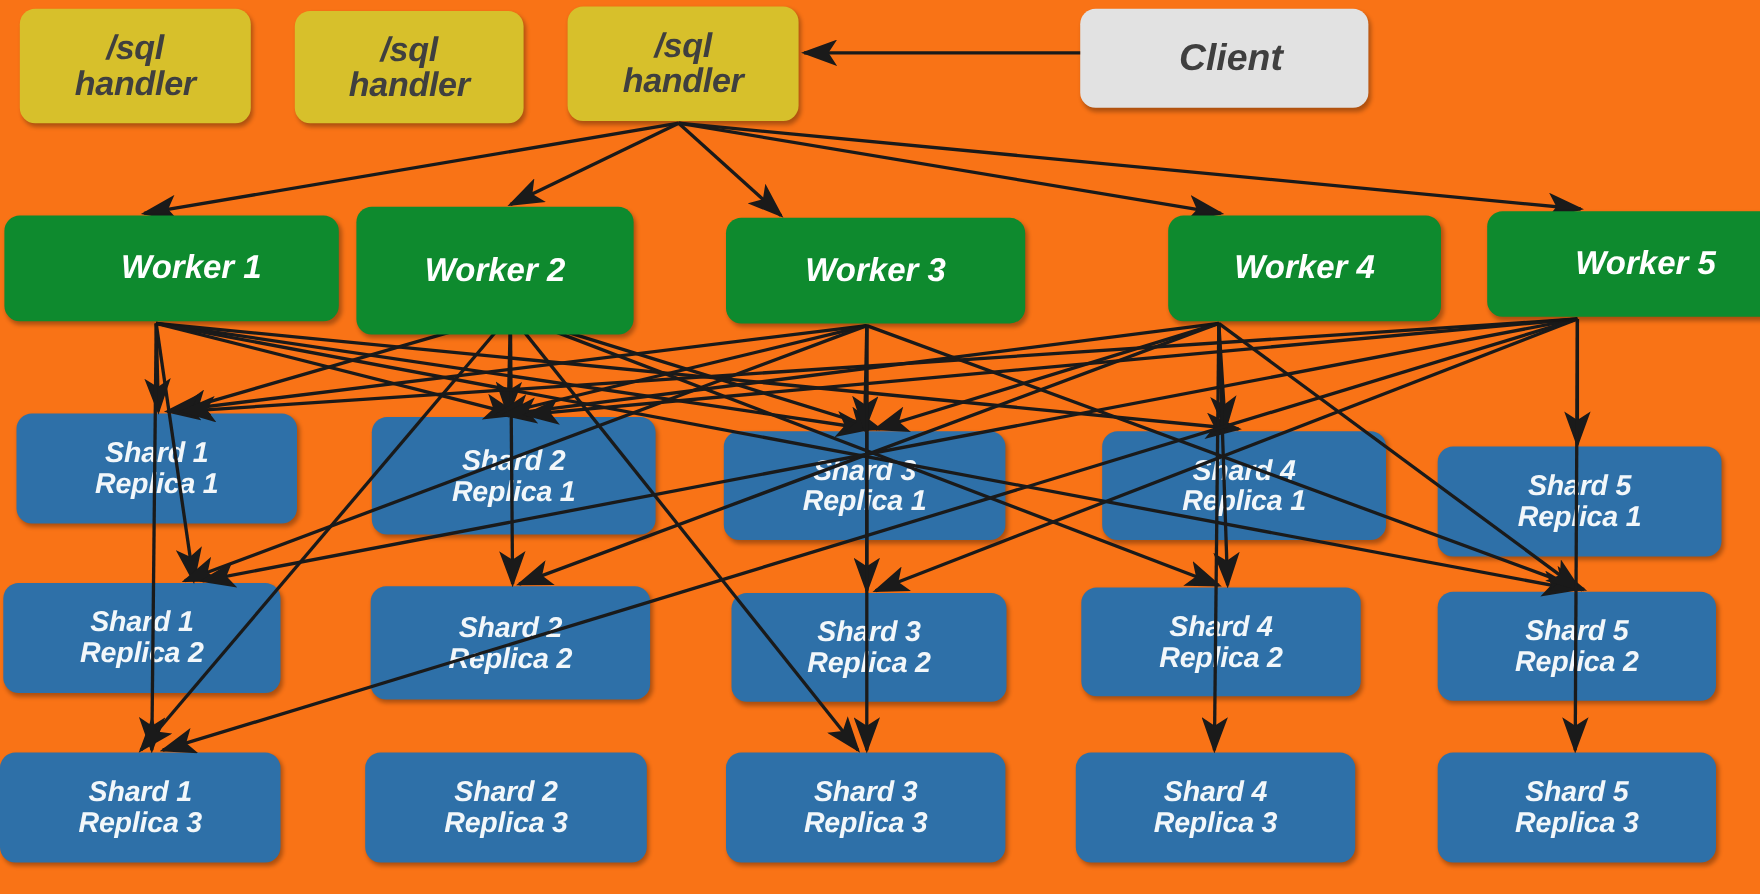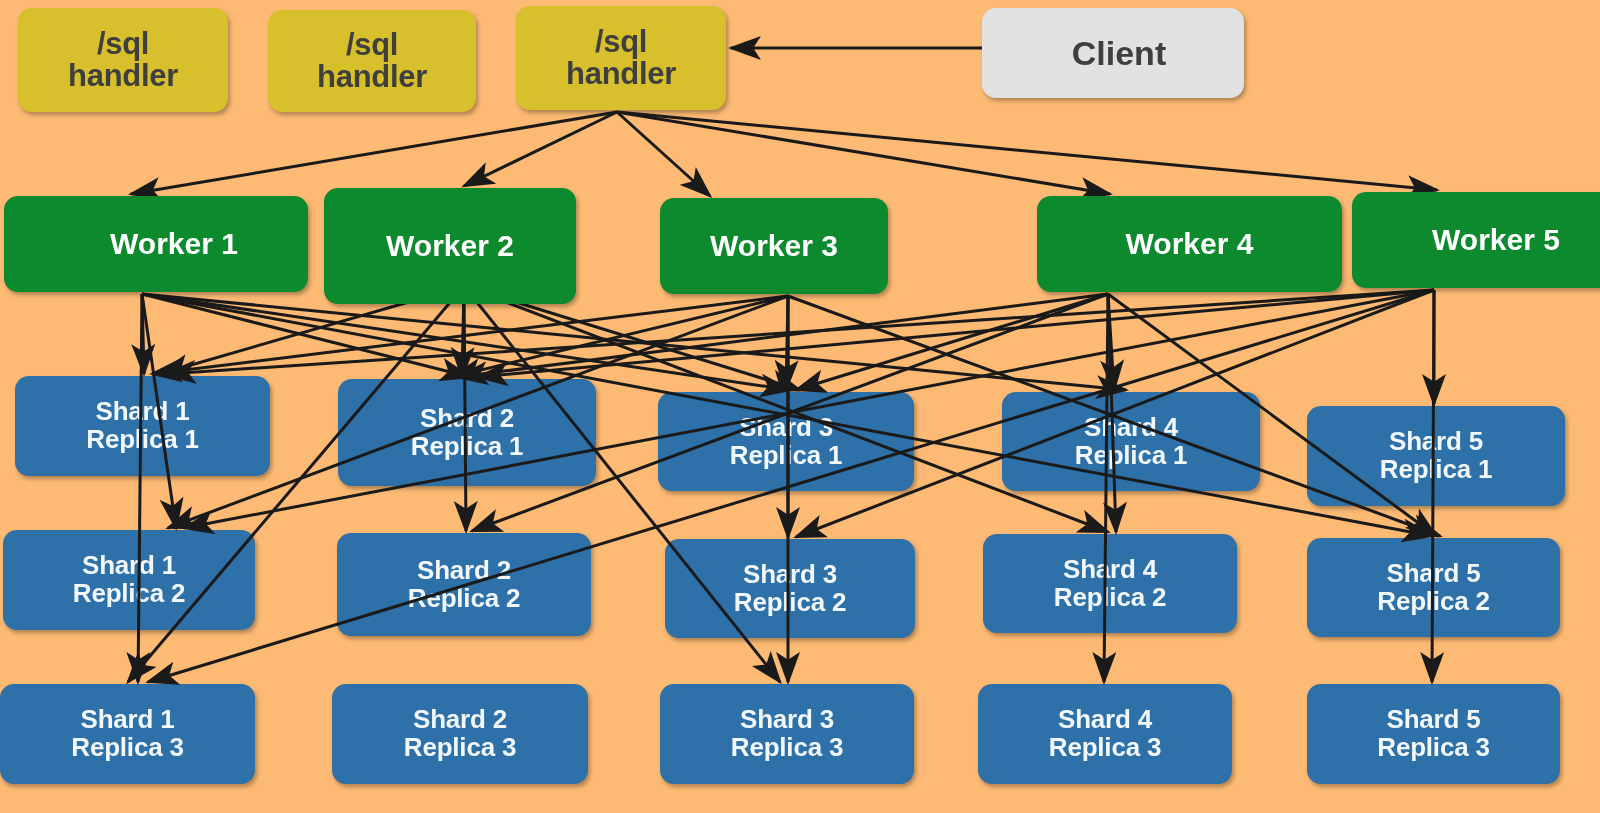--- a/index.html
+++ b/index.html
@@ -7,22 +7,23 @@
     padding: 0;
     background: #ffffff;
   }
   body {
     font-family: "Liberation Sans", sans-serif;
   }
   #canvas {
     position: relative;
     width: 1600px;
     height: 813px;
-    background: #fdba74;
+    background: #f97316;
     overflow: hidden;
+    font-style: italic;
   }
   #edge-layer {
     position: absolute;
     left: 0;
     top: 0;
     width: 1600px;
     height: 813px;
     pointer-events: none;
     z-index: 5;
   }
@@ -150,24 +151,24 @@
         <span class="node-label">Client</span>
       </div>
     </div>
   <div id="worker-group">
       <div class="node worker" style="left: 4px; top: 196px; width: 304px; height: 96px; padding-left: 36px;">
         <span class="node-label">Worker 1</span>
       </div>
       <div class="node worker" style="left: 324px; top: 188px; width: 252px; height: 116px;">
         <span class="node-label">Worker 2</span>
       </div>
-      <div class="node worker" style="left: 660px; top: 198px; width: 228px; height: 96px; text-align: right;">
+      <div class="node worker" style="left: 660px; top: 198px; width: 272px; height: 96px; text-align: right;">
         <span class="node-label">Worker 3</span>
       </div>
-      <div class="node worker" style="left: 1037px; top: 196px; width: 305px; height: 96px;">
+      <div class="node worker" style="left: 1062px; top: 196px; width: 248px; height: 96px;">
         <span class="node-label">Worker 4</span>
       </div>
       <div class="node worker" style="left: 1312px; top: 192px; width: 288px; height: 96px; margin-left: 40px;">
         <span class="node-label">Worker 5</span>
       </div>
     </div>
   <div id="shard-group">
       <div class="node shard" style="left: 15px; top: 376px; width: 255px; height: 100px;">
         <span class="node-label">Shard 1
 Replica 1</span>

